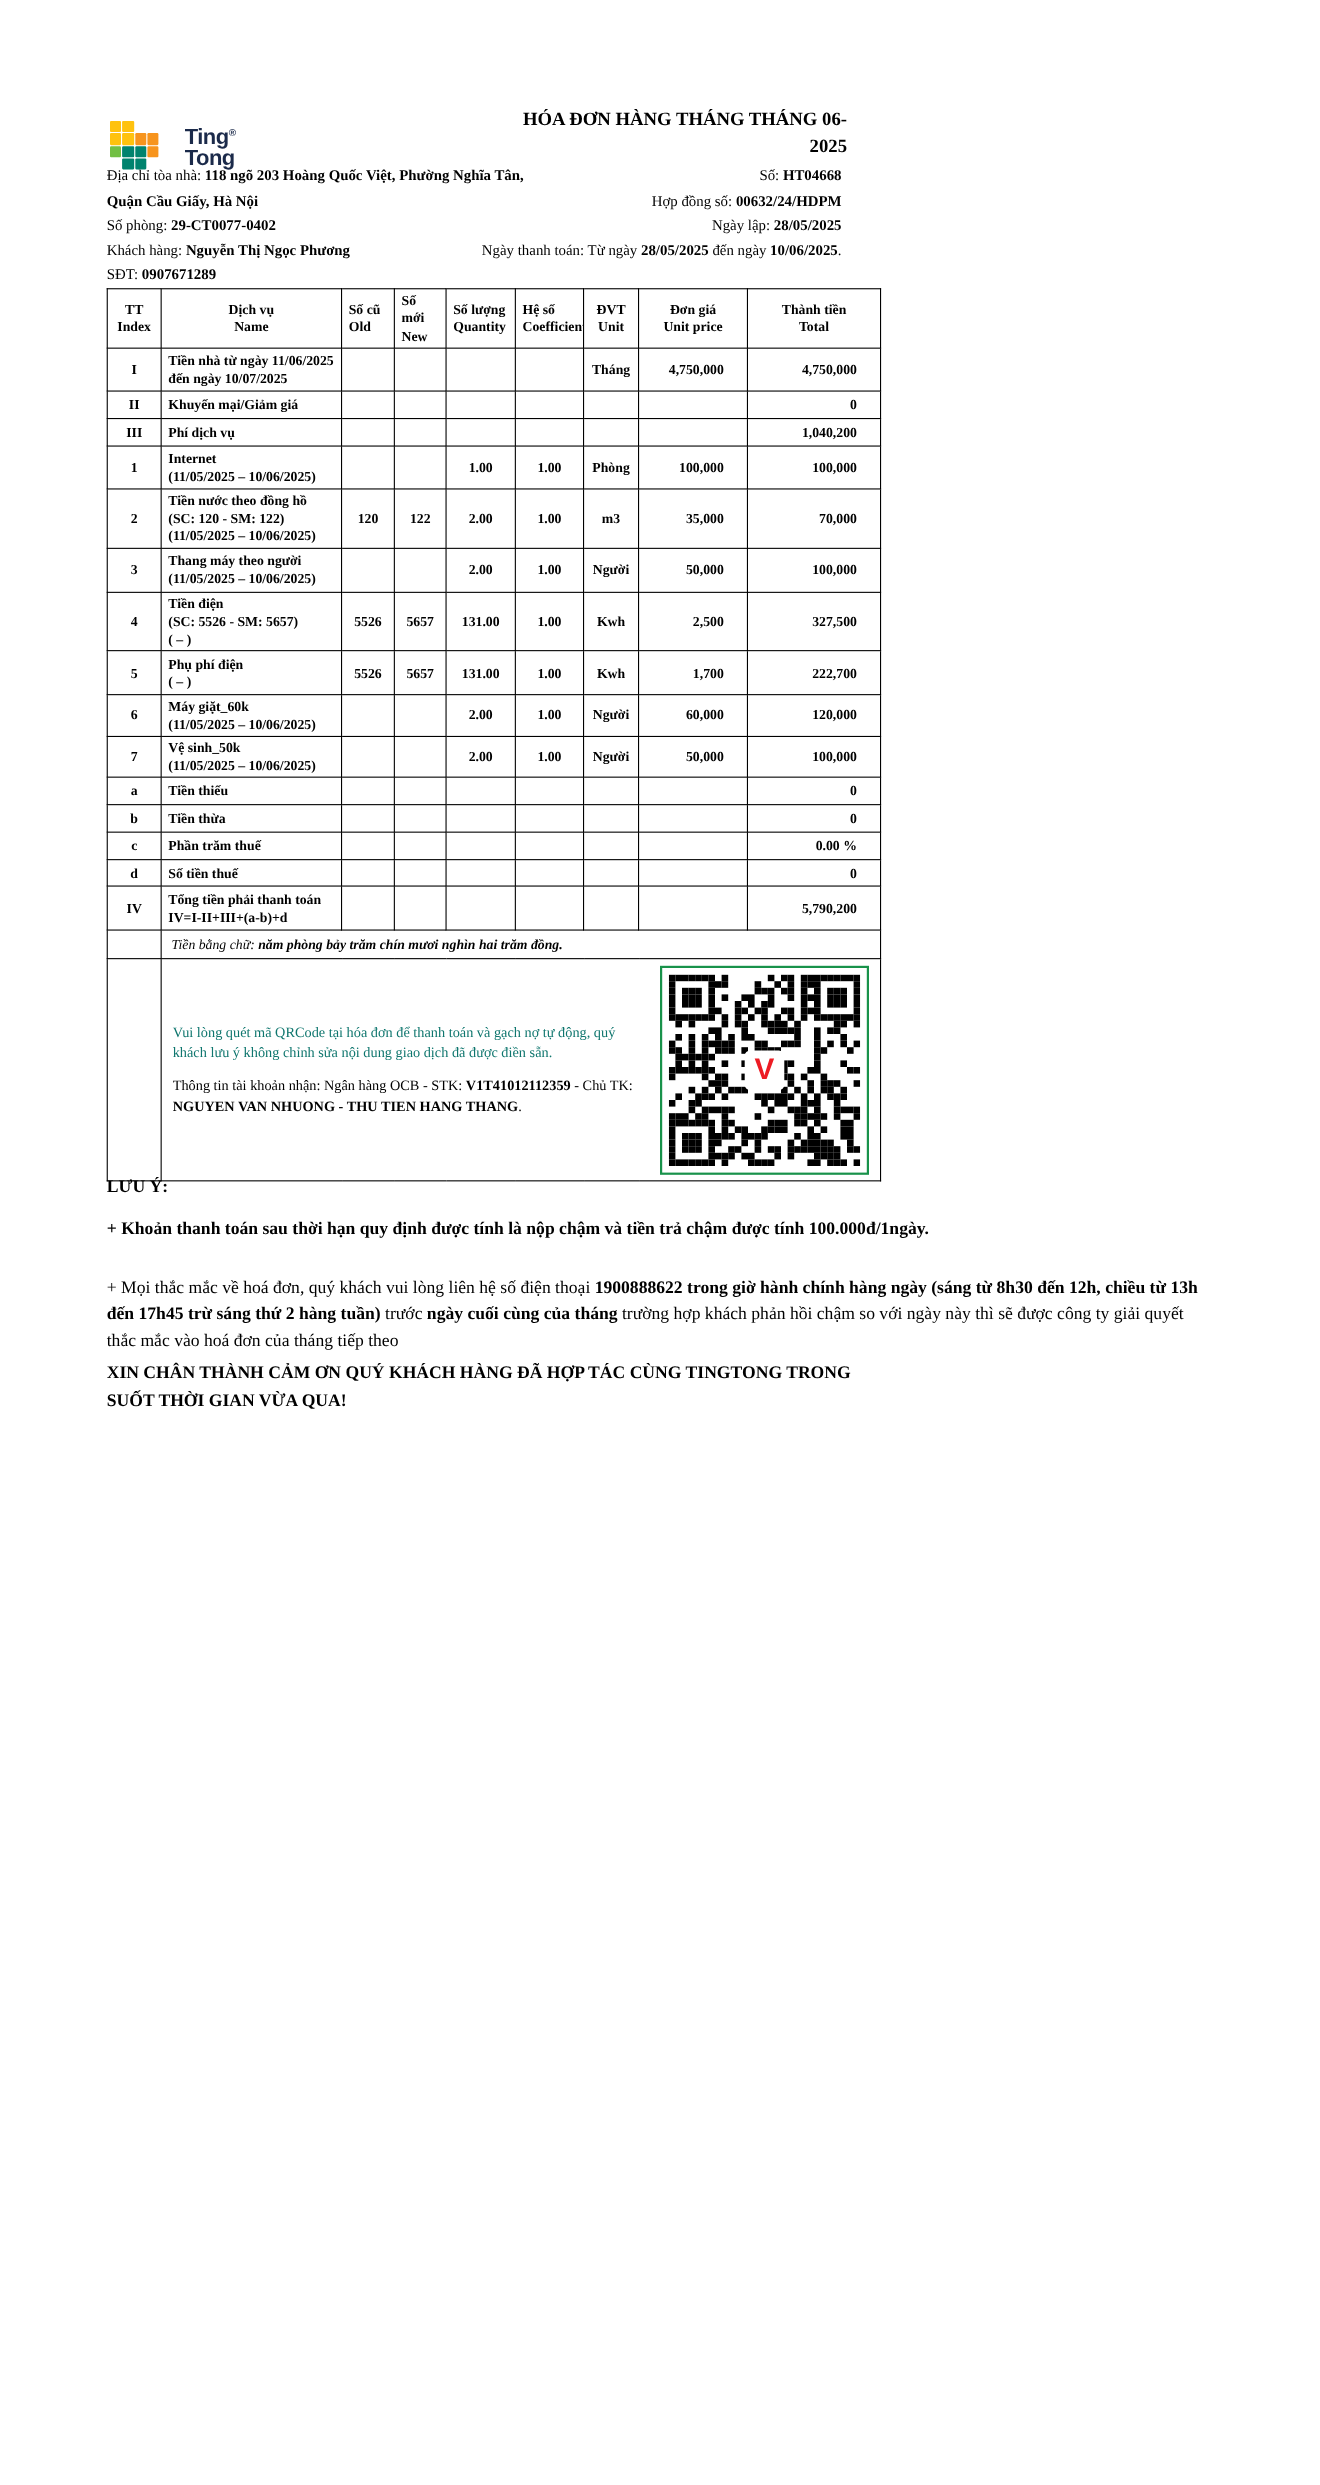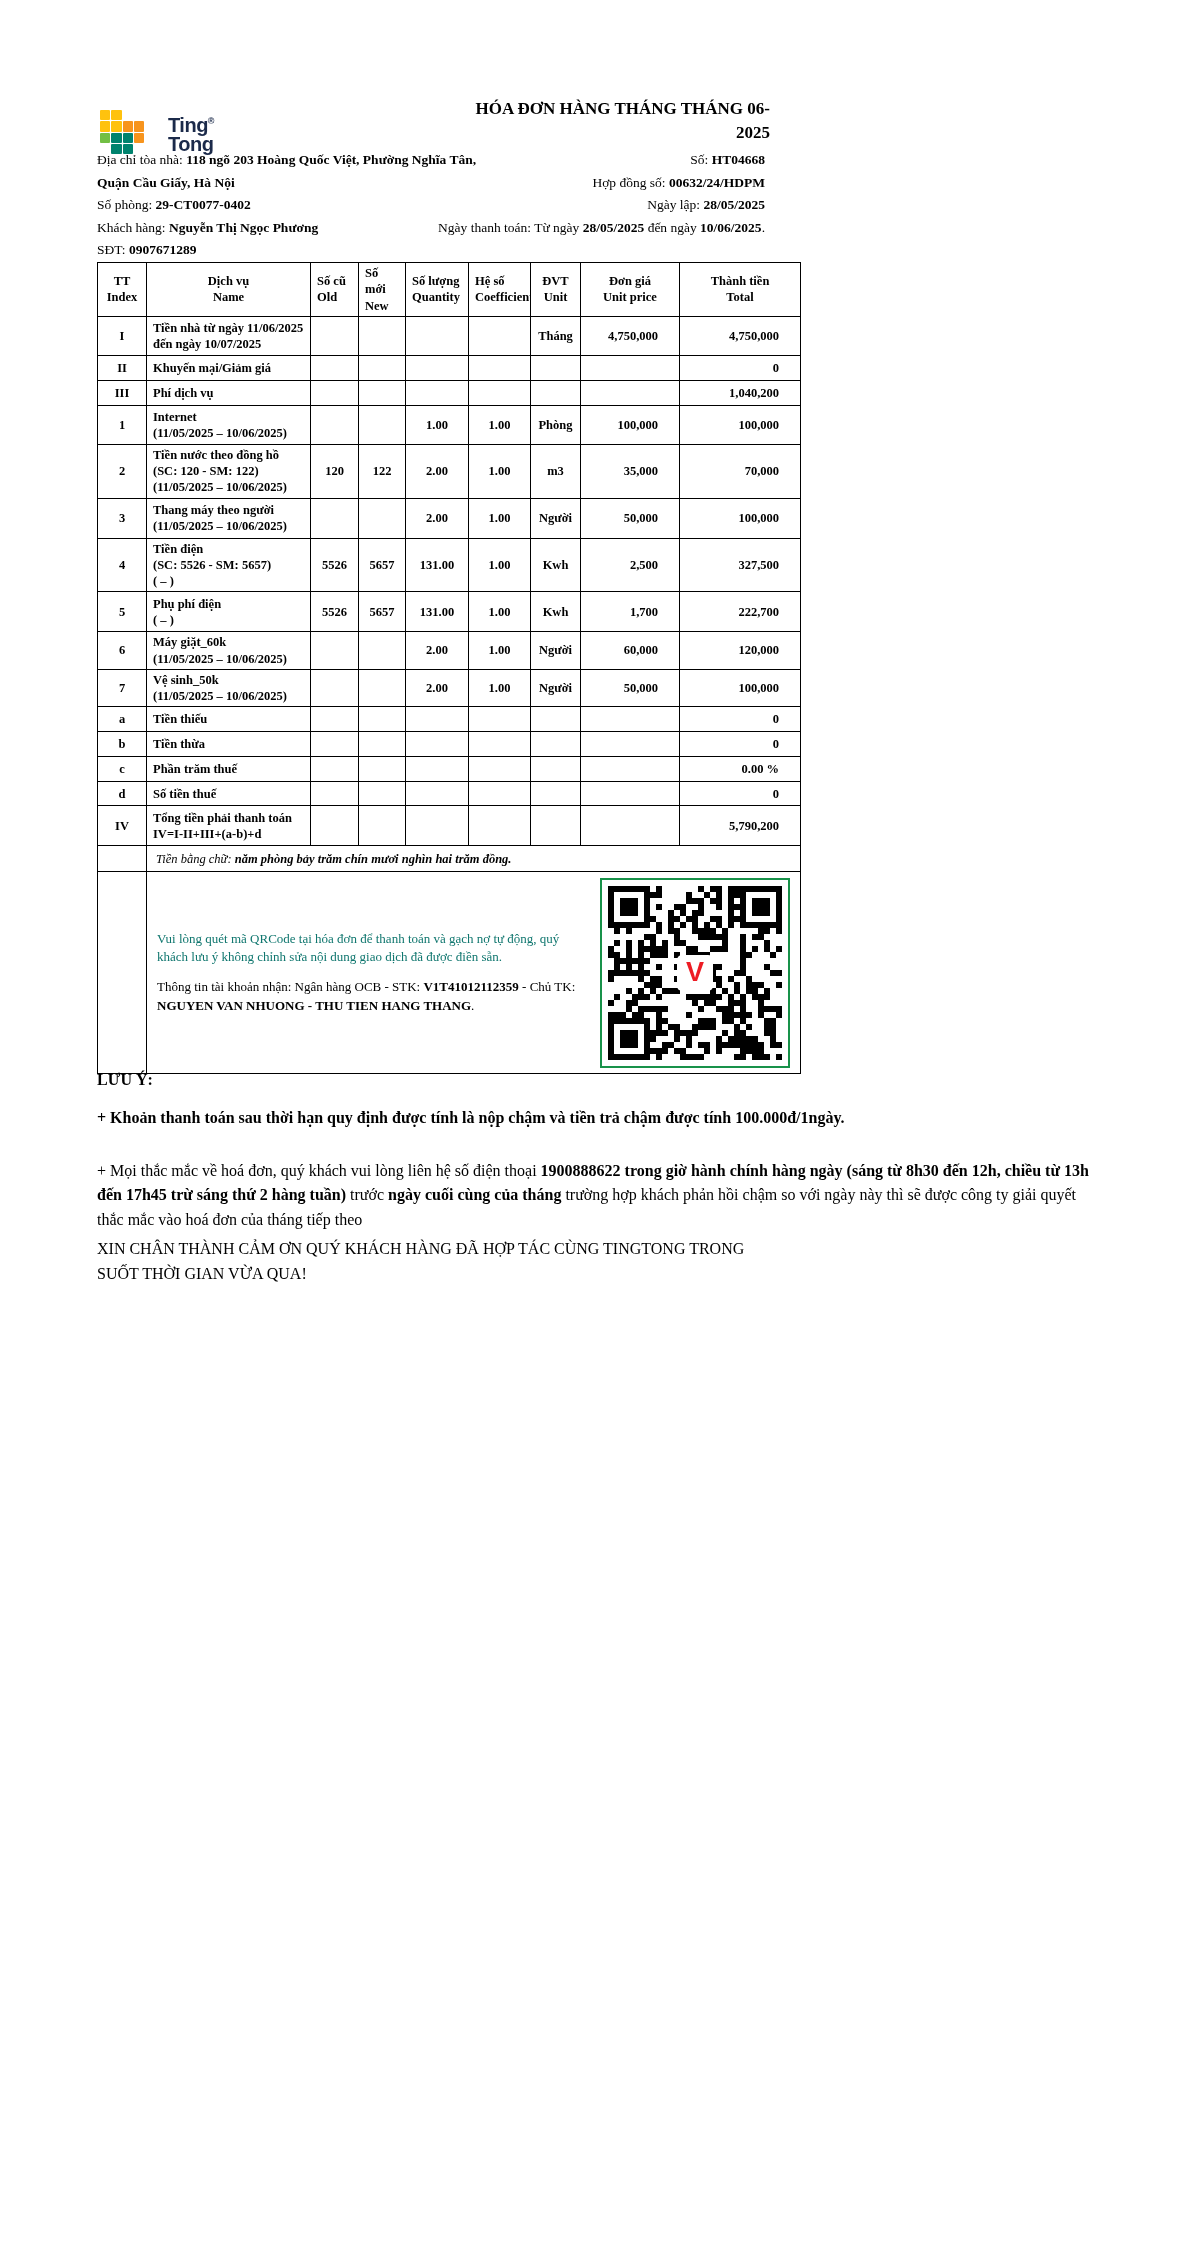--- a/index.html
+++ b/index.html
@@ -47,21 +47,21 @@
   .qr-account { color:#000; }
   .qr-box { position:relative; width:190px; height:190px; border:2px solid #18924a; background:#fff; padding:6px; flex:none; }
   .qr-logo { position:absolute; left:50%; top:50%; transform:translate(-50%,-50%); width:36px; height:36px; background:#fff; border-radius:5px; display:flex; align-items:center; justify-content:center; }
   .qr-v { font-family:"Liberation Sans","DejaVu Sans",sans-serif; font-weight:bold; font-size:27px; color:#ed1c24; line-height:1; }
 
   
   .footer { position:absolute; left:97px; top:1068px; width:1006px; font-size:16px; line-height:1.55; }
   .footer .luu-y  { font-weight:bold; margin-bottom:13px; }
   .footer .note1  { font-weight:bold; margin-bottom:28px; }
   .footer .note2  { margin-bottom:4px; }
-  .footer .thanks { font-weight:normal; width:680px; }
+  .footer .thanks { font-weight:bold; width:680px; }
 </style>
 </head>
 <body>
 
 <div class="page">
 
   <div class="logo">
     <div class="logo-icon">
       <i class="ly"></i>
         <i class="ly"></i>

